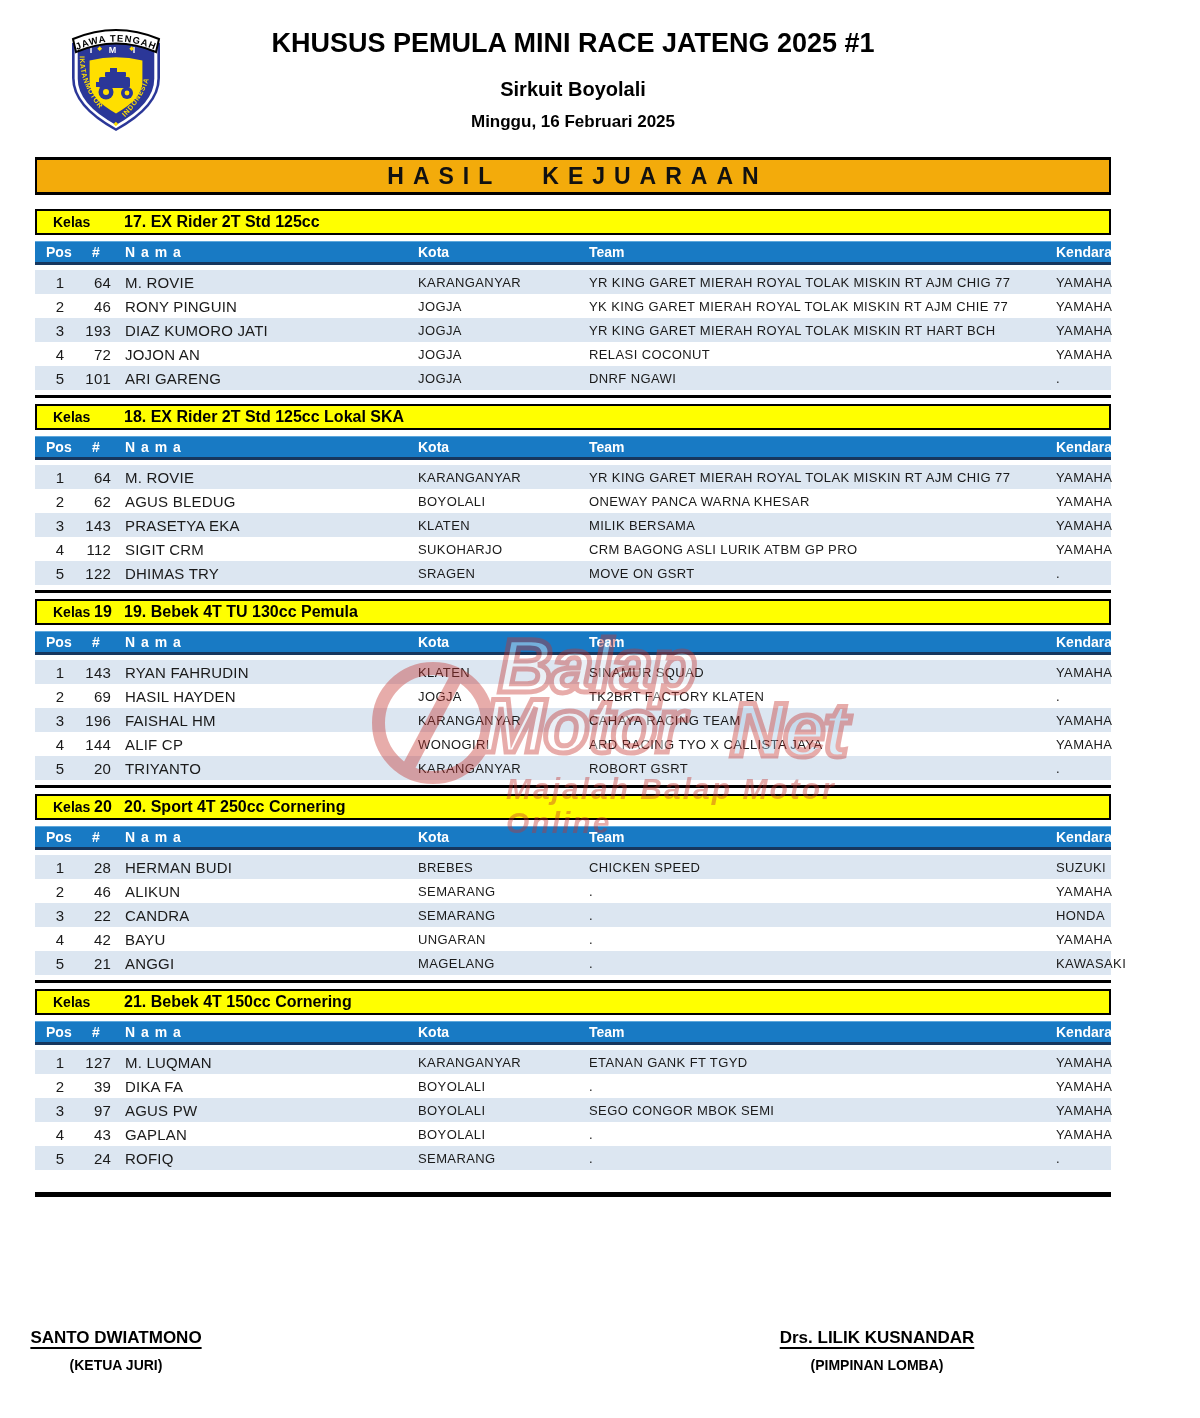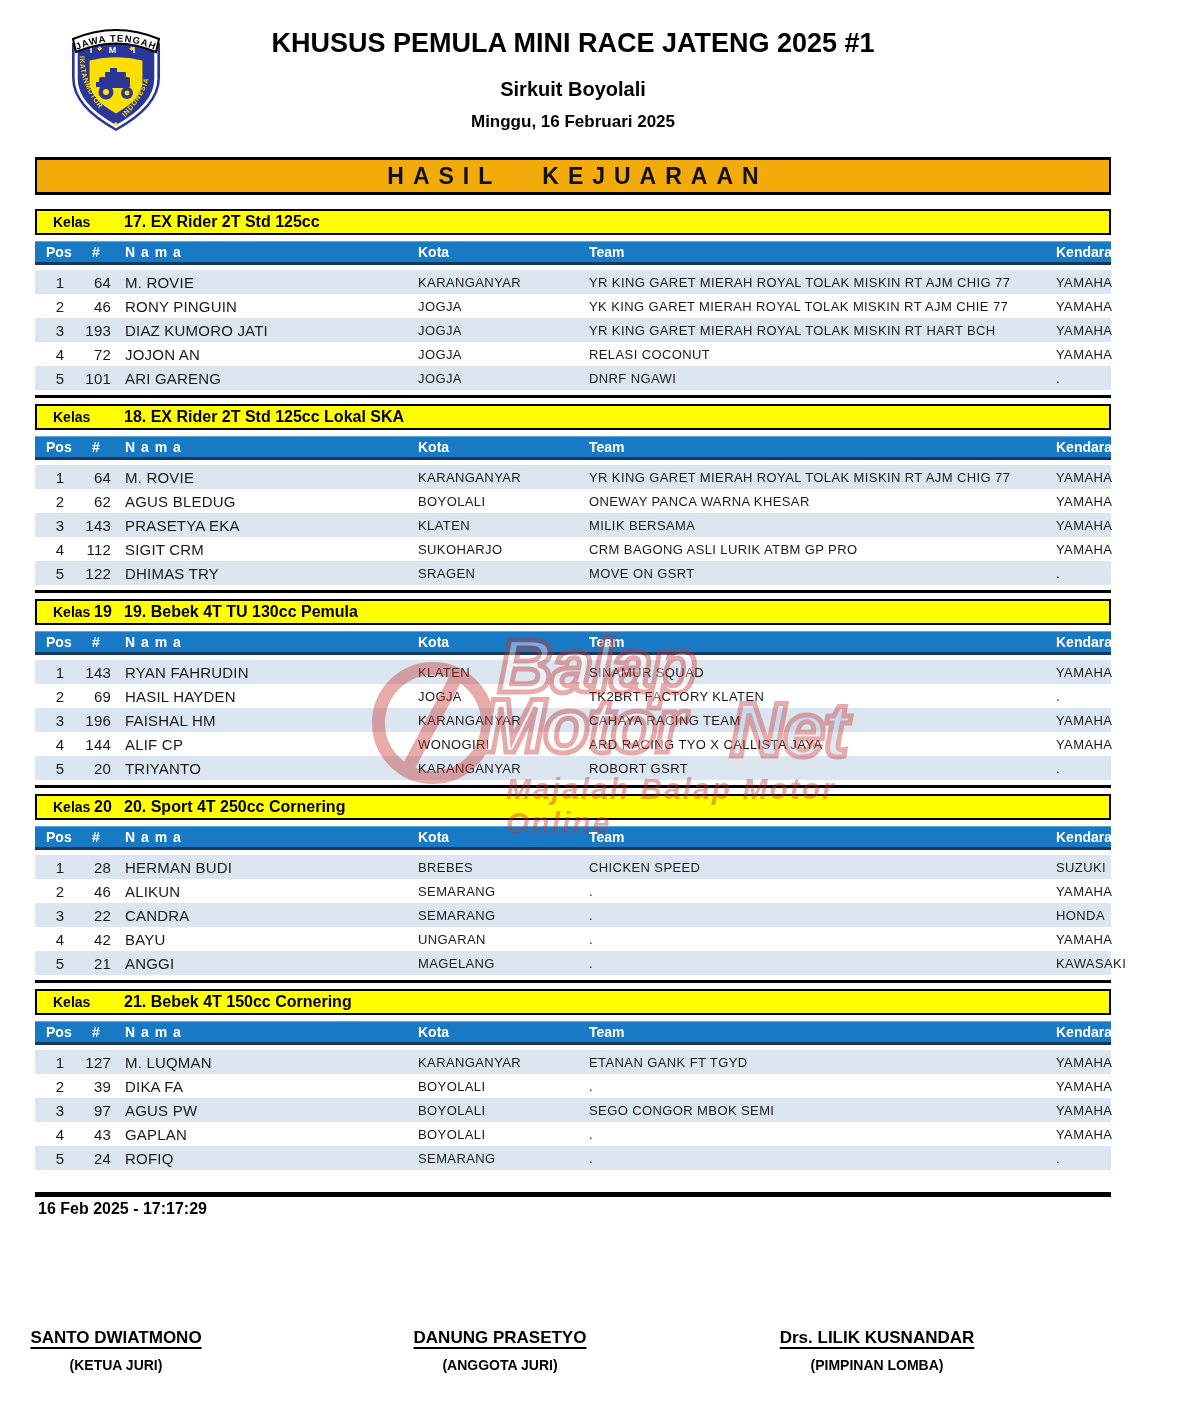--- a/index.html
+++ b/index.html
@@ -458,37 +458,32 @@
     <span class="c c-kota">SEMARANG</span>
     <span class="c c-team">.</span>
     <span class="c c-kend">.</span>
   </div>
 </div>
 
   </section>
 </div>
 
   <div class="bottom-rule"></div>
-  <div class="timestamp">16 Feb 2025 - 17:17:29</div>
 
   <div class="watermark">
     <div class="wm-circle"></div>
     <div class="wm-slash"></div>
     <div class="wm-big wm-balap">Balap</div>
     <div class="wm-big wm-motor">Motor</div>
     <div class="wm-big wm-net">Net</div>
     <div class="wm-tag">Majalah Balap Motor Online</div>
   </div>
 
   <div class="sig sig-1">
     <div class="sig-name">SANTO DWIATMONO</div>
     <div class="sig-role">(KETUA JURI)</div>
   </div>
-  <div class="sig sig-2">
-    <div class="sig-name">DANUNG PRASETYO</div>
-    <div class="sig-role">(ANGGOTA JURI)</div>
-  </div>
   <div class="sig sig-3">
     <div class="sig-name">Drs. LILIK KUSNANDAR</div>
     <div class="sig-role">(PIMPINAN LOMBA)</div>
   </div>
 
 </div>
 
 </body></html>

